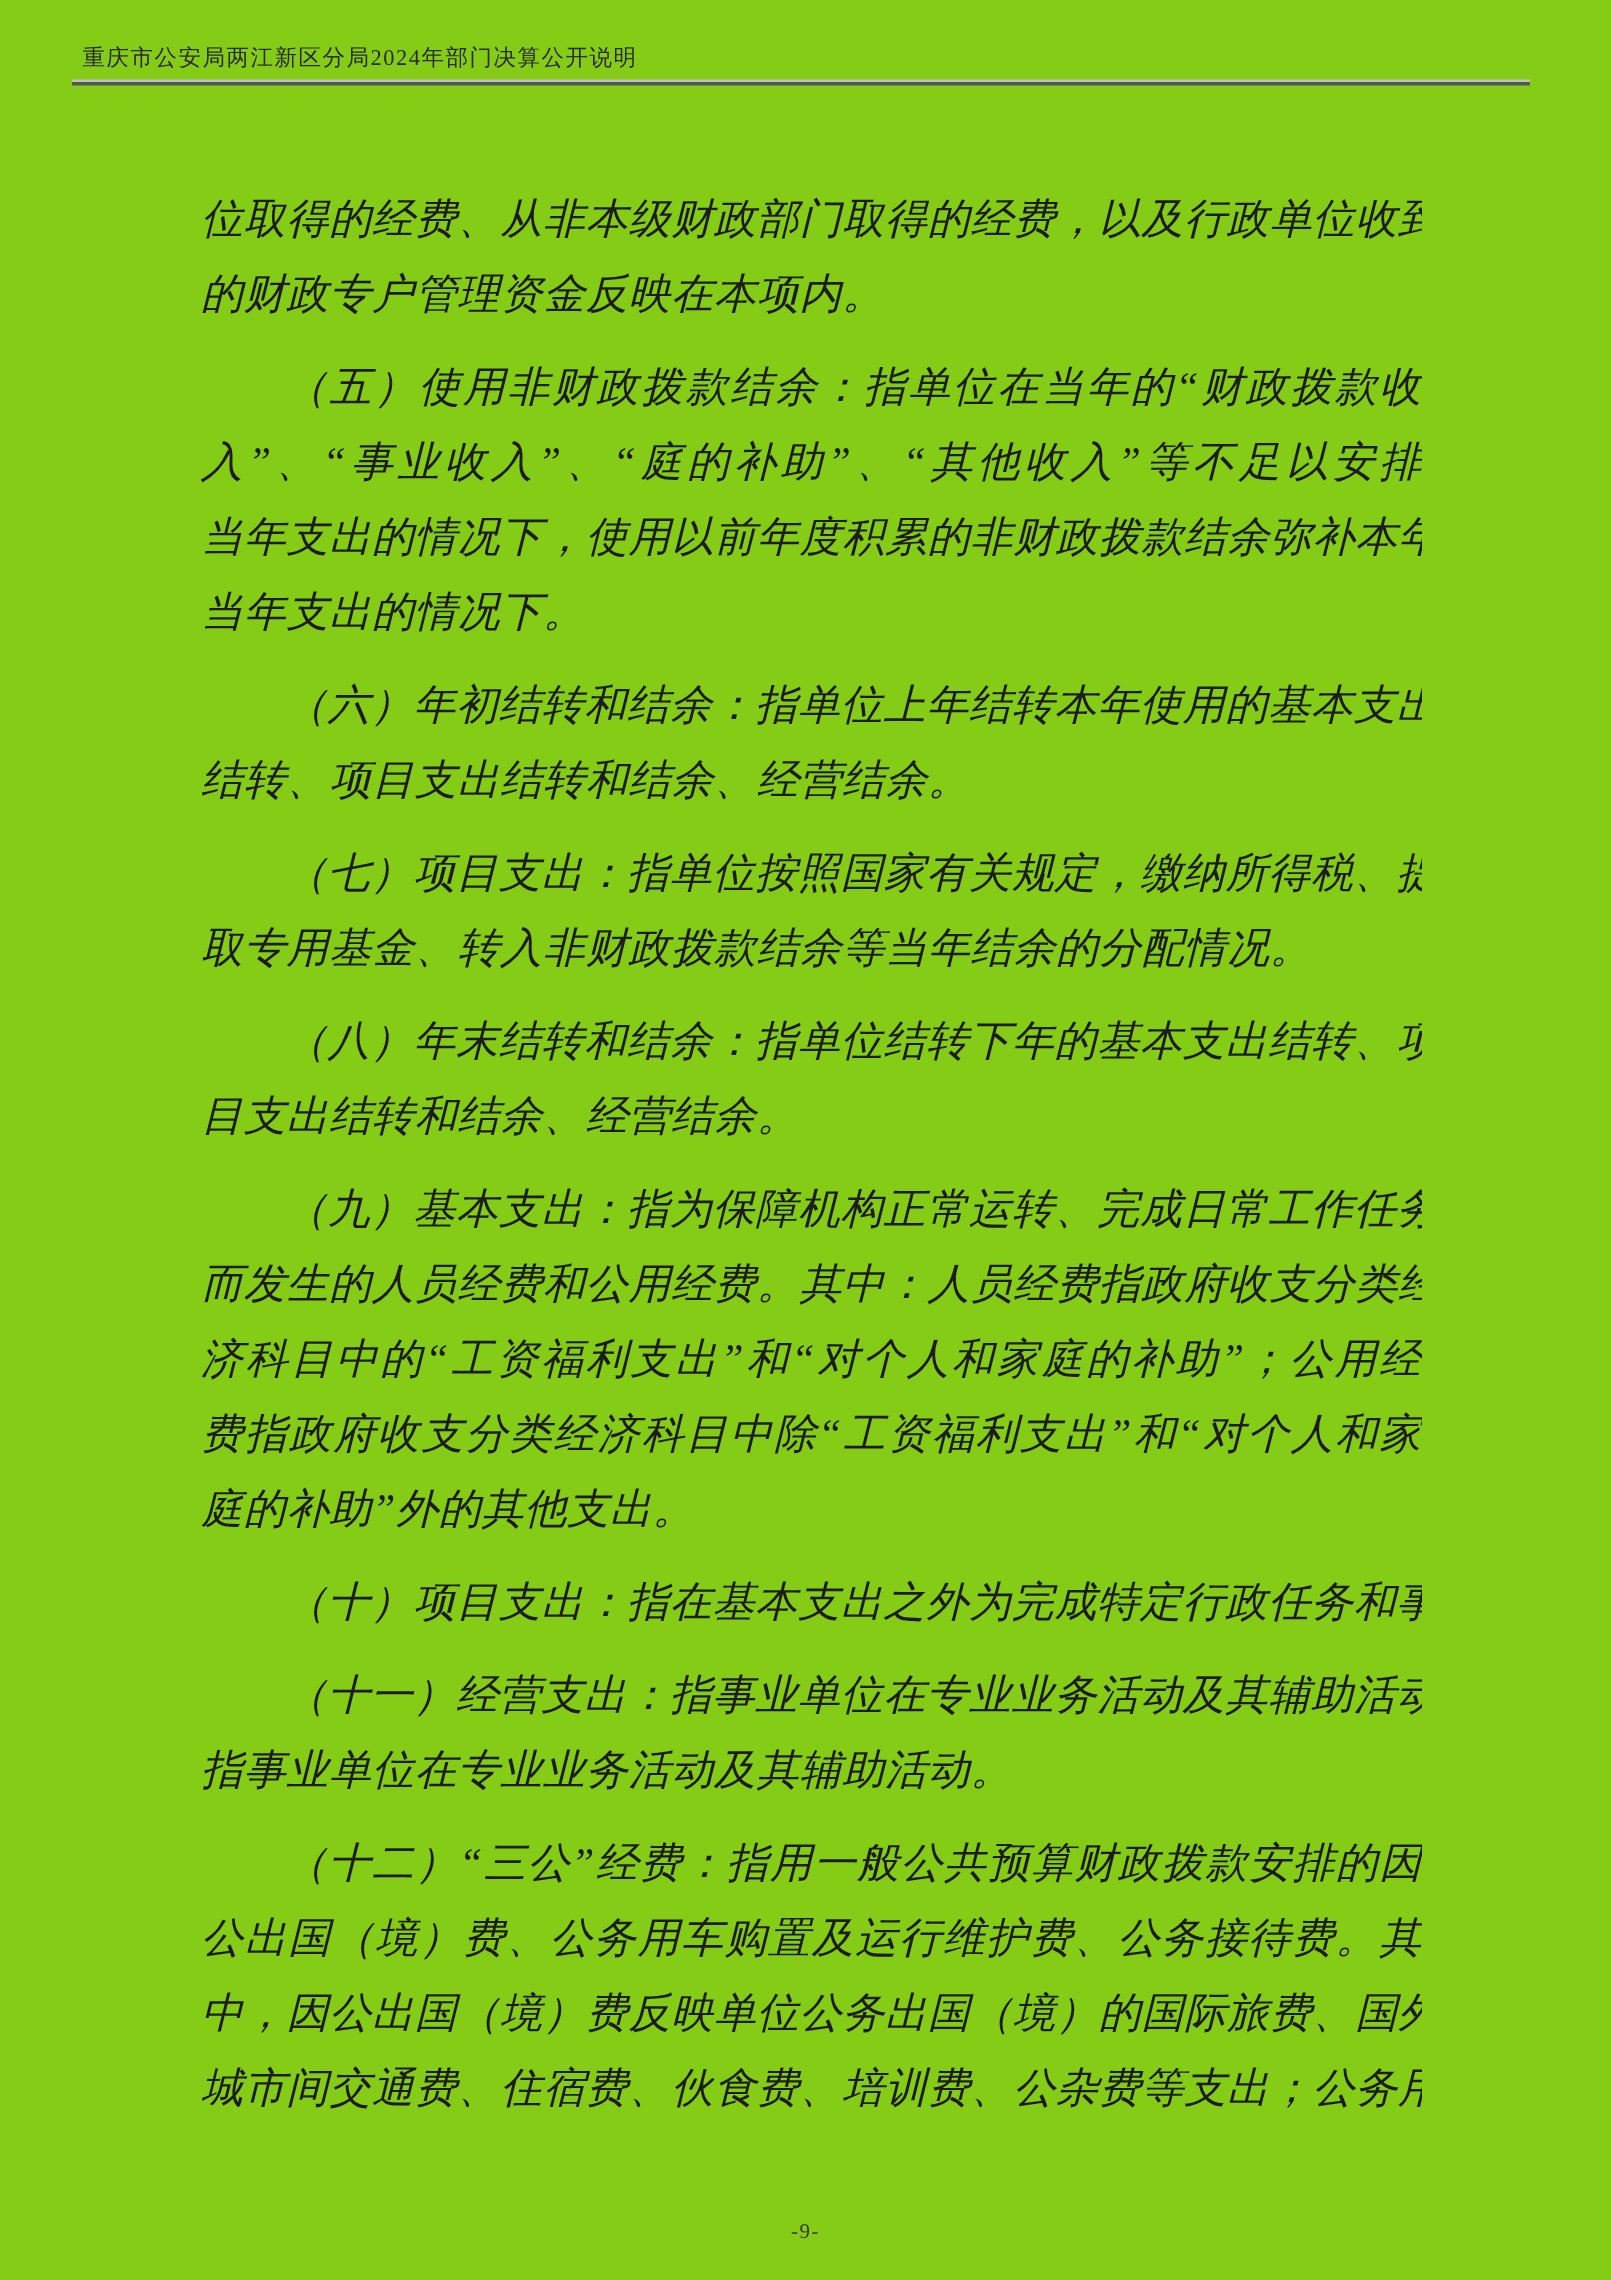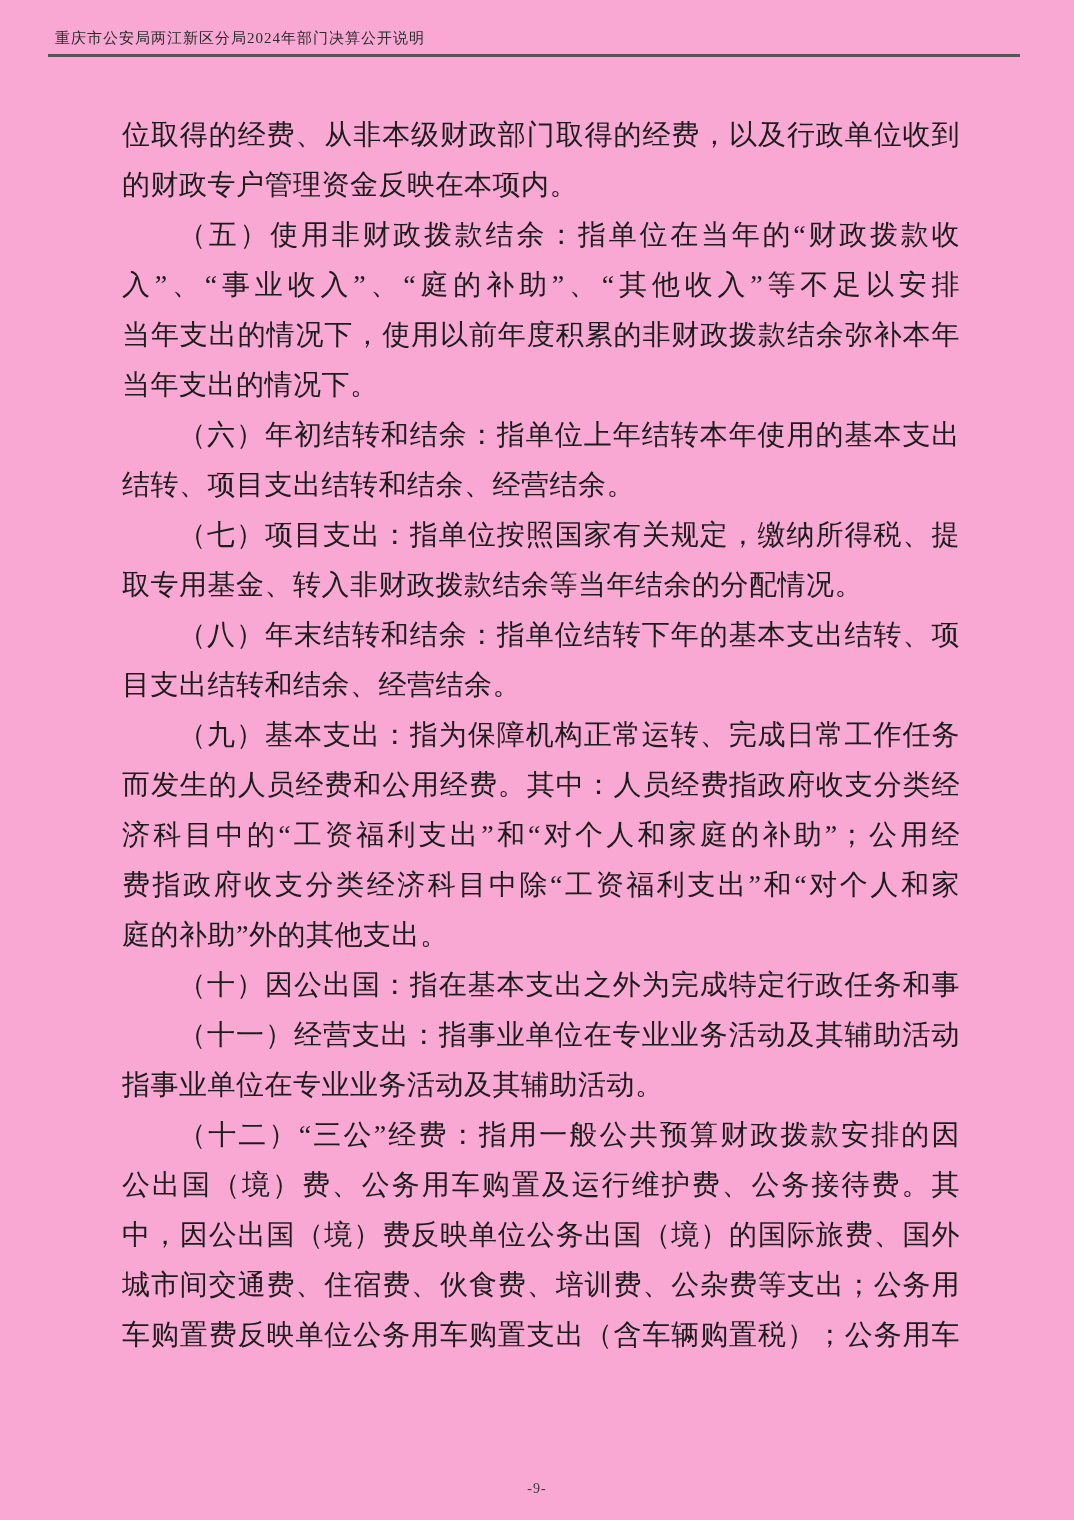--- a/index.html
+++ b/index.html
@@ -4,21 +4,21 @@
 <style>
   html, body {
     margin: 0;
     padding: 0;
     background: #ffffff;
   }
   .page {
     position: relative;
     width: 1074px;
     height: 1520px;
-    background: #f9a8d4;
+    background: #84cc16;
     overflow: hidden;
     font-family: "Liberation Serif", "DejaVu Serif", serif;
   }
   .page-header {
     position: absolute;
     left: 55px;
     top: 29px;
     font-size: 15px;
     letter-spacing: 1px;
     color: #2b2b2b;
@@ -33,21 +33,21 @@
     background: linear-gradient(to bottom, #c2c2c2 35%, #565656 35%);
   }
   .document-body {
     position: absolute;
     left: 122px;
     top: 110px;
     width: 838px;
     color: #1c1c1c;
     font-size: 28px;
   }
-  .paragraph { margin: 0; padding: 0; }
+  .paragraph { margin: 12px; padding: 0; font-style: italic; }
   .line {
     height: 50px;
     line-height: 50px;
     overflow: hidden;
     text-align: justify;
     text-align-last: justify;
     letter-spacing: 0.5px;
     white-space: nowrap;
   }
   .line.end {
@@ -100,30 +100,29 @@
         <div class="line end">目支出结转和结余、经营结余。</div>
       </div>
       <div class="paragraph">
         <div class="line indent">（九）基本支出：指为保障机构正常运转、完成日常工作任务</div>
         <div class="line">而发生的人员经费和公用经费。其中：人员经费指政府收支分类经</div>
         <div class="line">济科目中的“工资福利支出”和“对个人和家庭的补助”；公用经</div>
         <div class="line">费指政府收支分类经济科目中除“工资福利支出”和“对个人和家</div>
         <div class="line end">庭的补助”外的其他支出。</div>
       </div>
       <div class="paragraph">
-        <div class="line indent">（十）因公出国：指在基本支出之外为完成特定行政任务和事</div>
+        <div class="line indent">（十）项目支出：指在基本支出之外为完成特定行政任务和事</div>
       </div>
       <div class="paragraph">
         <div class="line indent">（十一）经营支出：指事业单位在专业业务活动及其辅助活动</div>
         <div class="line end">指事业单位在专业业务活动及其辅助活动。</div>
       </div>
       <div class="paragraph">
         <div class="line indent">（十二）“三公”经费：指用一般公共预算财政拨款安排的因</div>
         <div class="line">公出国（境）费、公务用车购置及运行维护费、公务接待费。其</div>
         <div class="line">中，因公出国（境）费反映单位公务出国（境）的国际旅费、国外</div>
         <div class="line">城市间交通费、住宿费、伙食费、培训费、公杂费等支出；公务用</div>
-        <div class="line">车购置费反映单位公务用车购置支出（含车辆购置税）；公务用车</div>
       </div>
     </div>
 
   <div class="page-footer">-9-</div>
 
 </div>
 
 </body></html>

